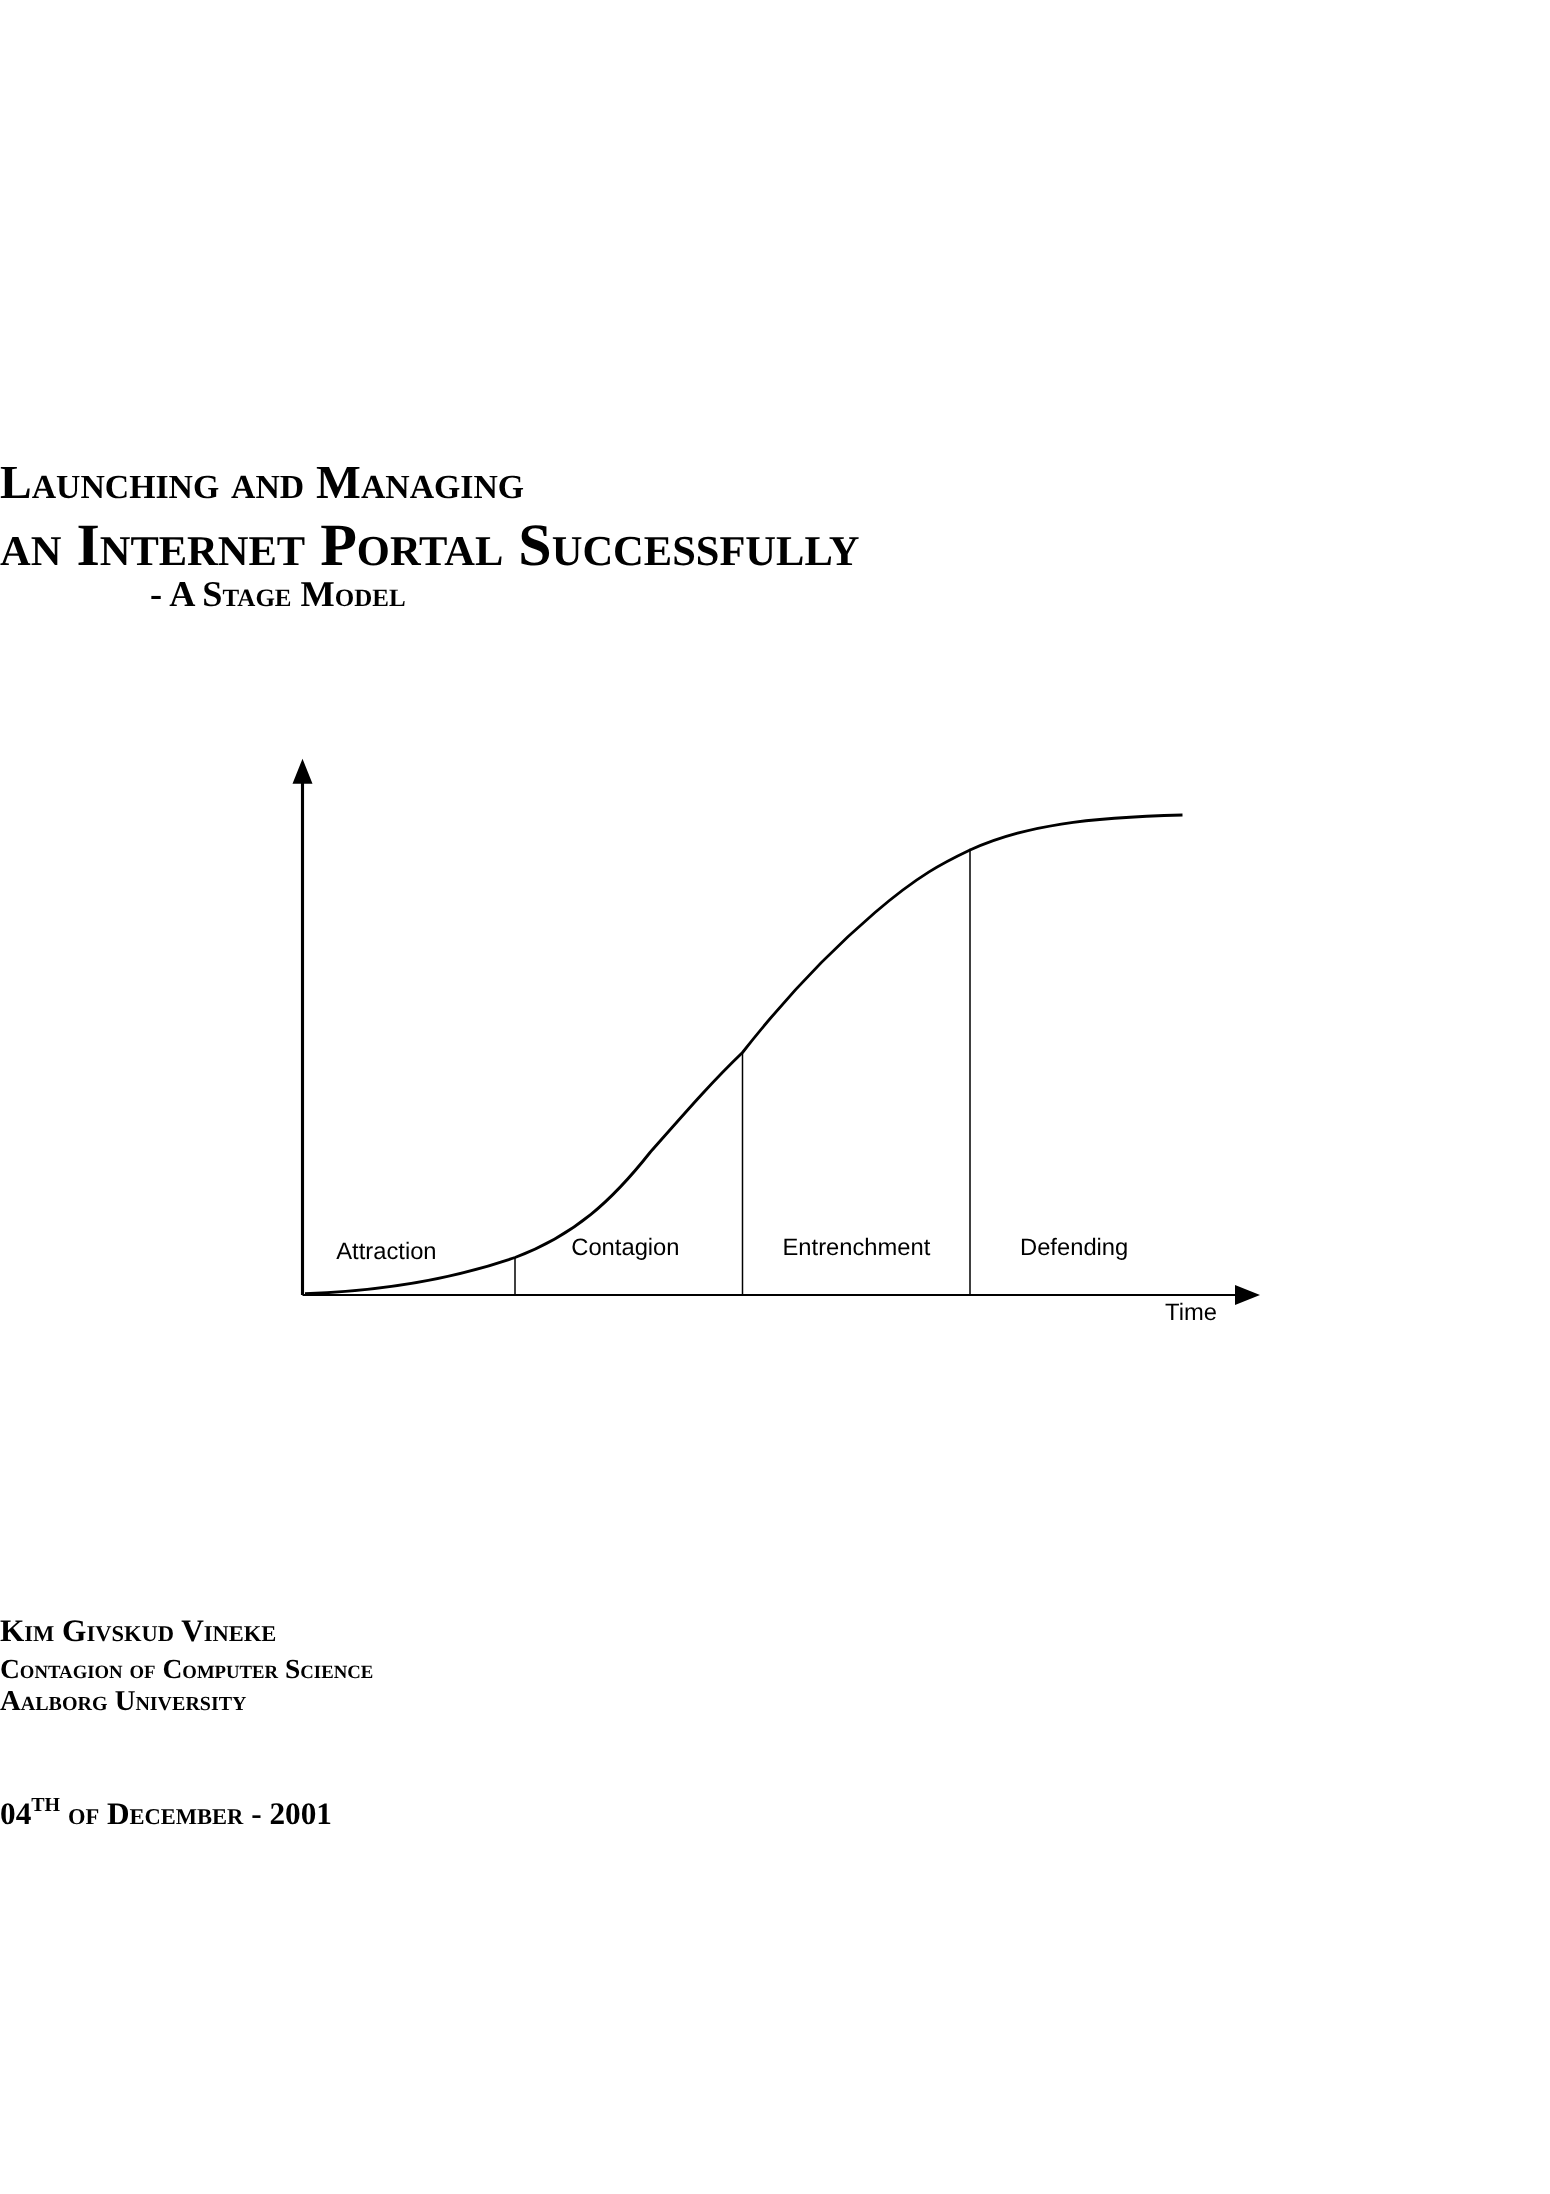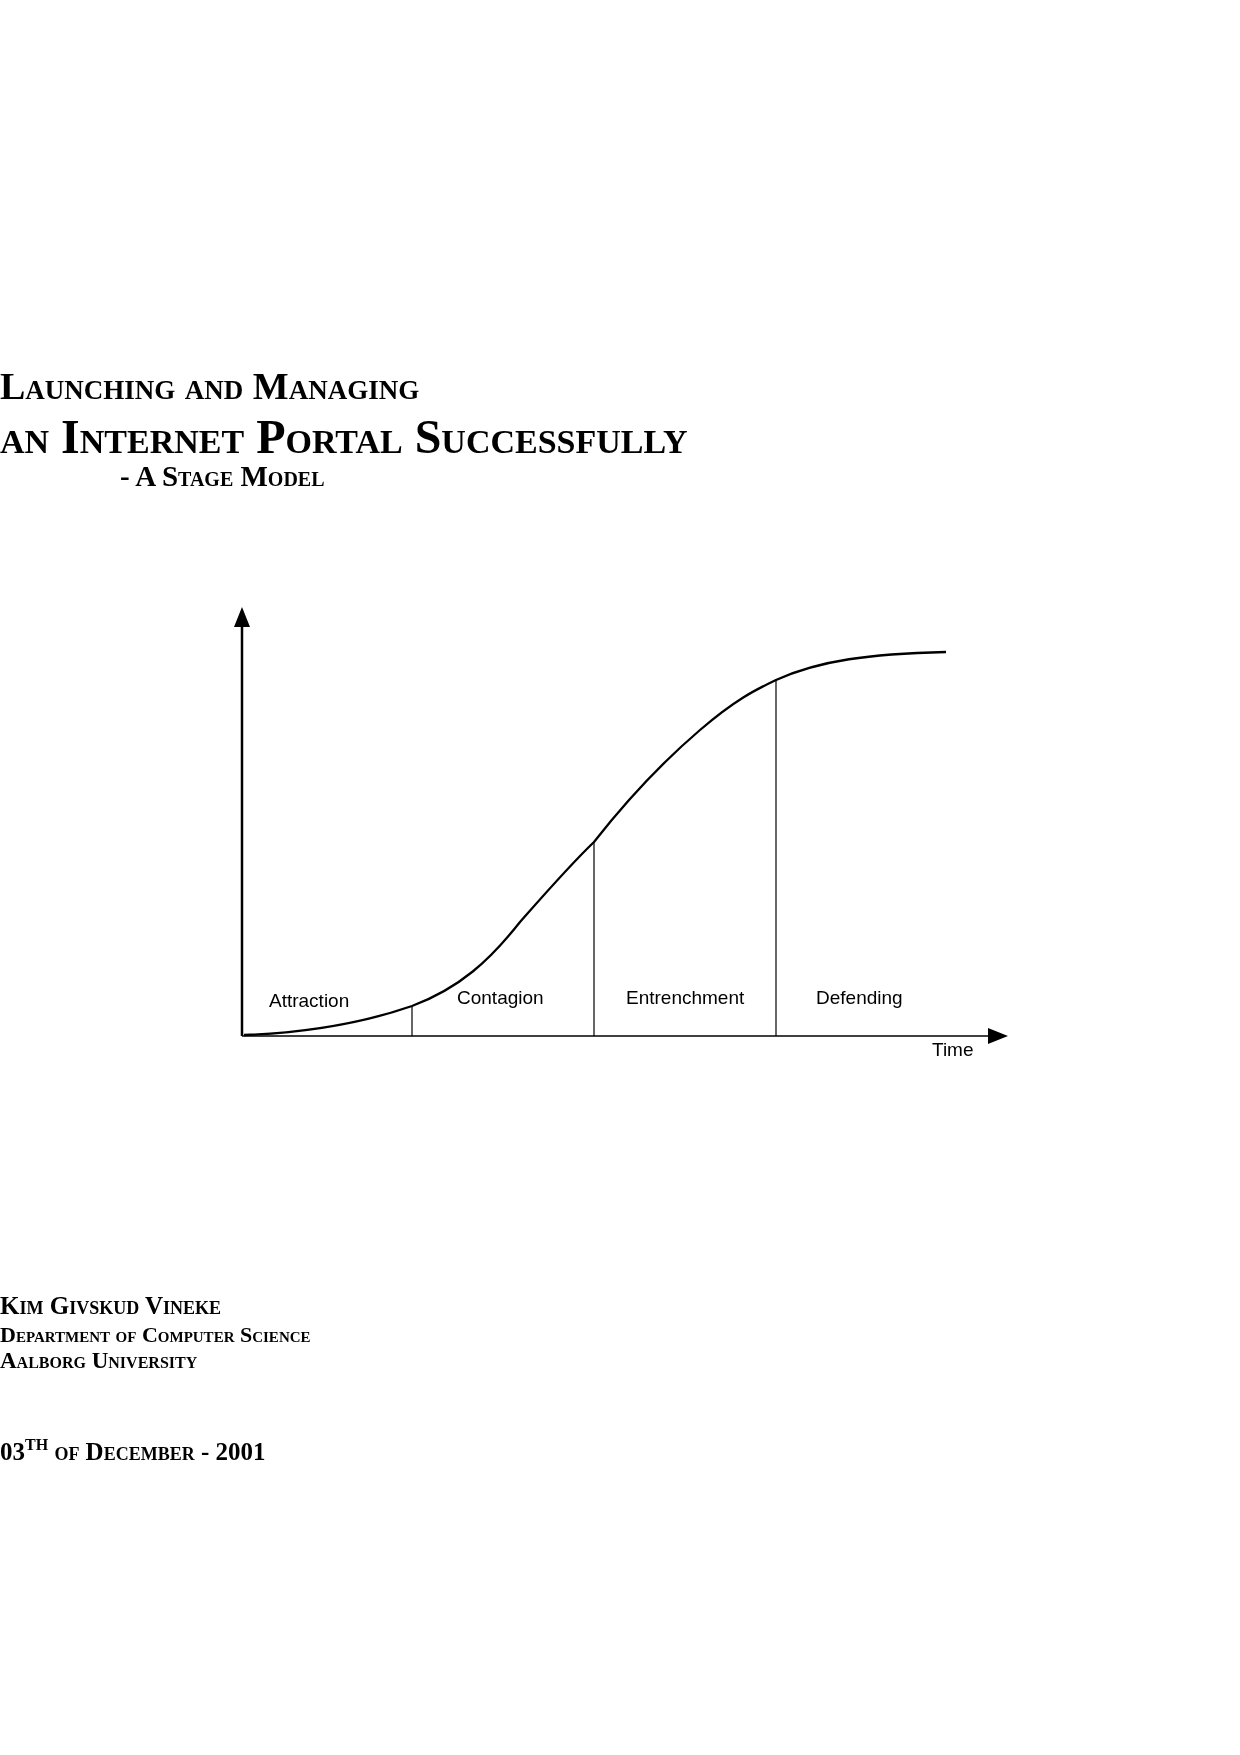--- a/index.html
+++ b/index.html
@@ -41,16 +41,16 @@
   <path d="M 244 1035 C 300 1033, 360 1024, 412 1006 C 460 988, 490 960, 520 922 C 550 888, 570 865, 594 842 C 630 796, 665 760, 700 730 C 735 700, 755 690, 776 680 C 820 660, 870 654, 946 652" fill="none" stroke="#000" stroke-width="2.3"></path>
 
   <text class="lbl" x="269" y="1007">Attraction</text>
   <text class="lbl" x="457" y="1004">Contagion</text>
   <text class="lbl" x="626" y="1004">Entrenchment</text>
   <text class="lbl" x="816" y="1004">Defending</text>
   <text class="lbl" x="932" y="1056">Time</text>
 </svg>
 
 <div class="title-line serif sc" id="author">Kim Givskud Vineke</div>
-<div class="title-line serif sc" id="dept">Department of Computer Science</div>
+<div class="title-line serif sc" id="dept">Contagion of Computer Science</div>
 <div class="title-line serif sc" id="univ">Aalborg University</div>
 
-<div class="title-line serif" id="date"><span>03</span><sup class="sc" style="text-transform:uppercase;">th</sup> <span class="sc">of December - 2001</span></div>
+<div class="title-line serif" id="date"><span>04</span><sup class="sc" style="text-transform:uppercase;">th</sup> <span class="sc">of December - 2001</span></div>
 
 </body></html>

